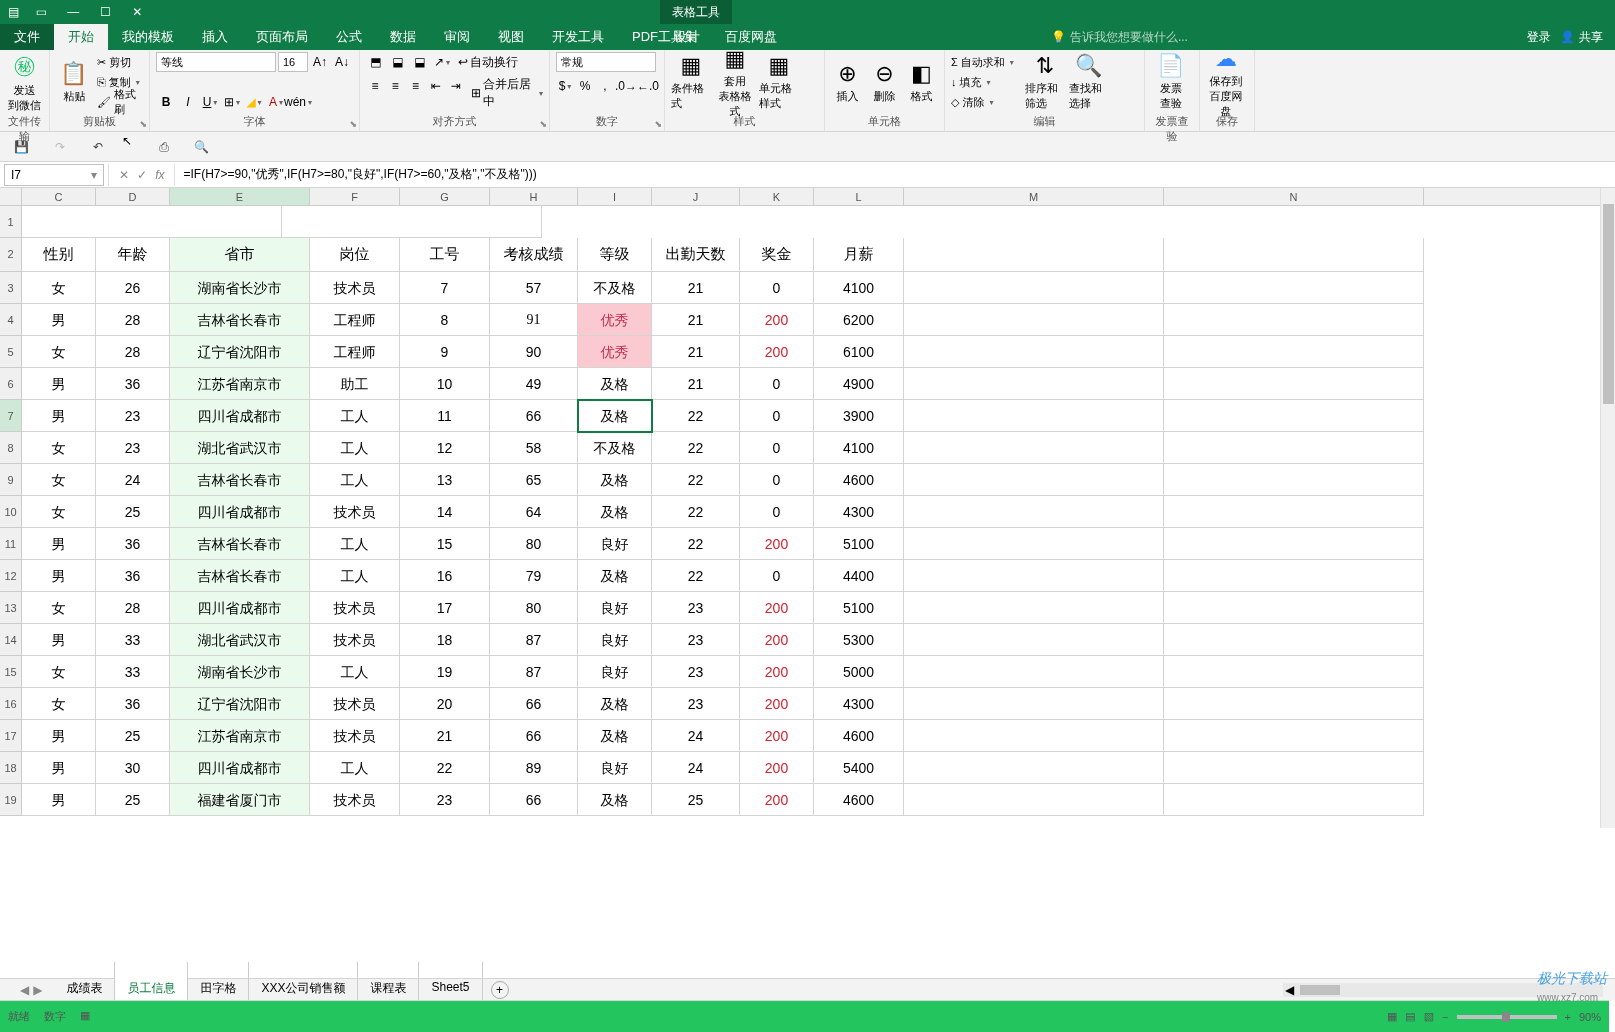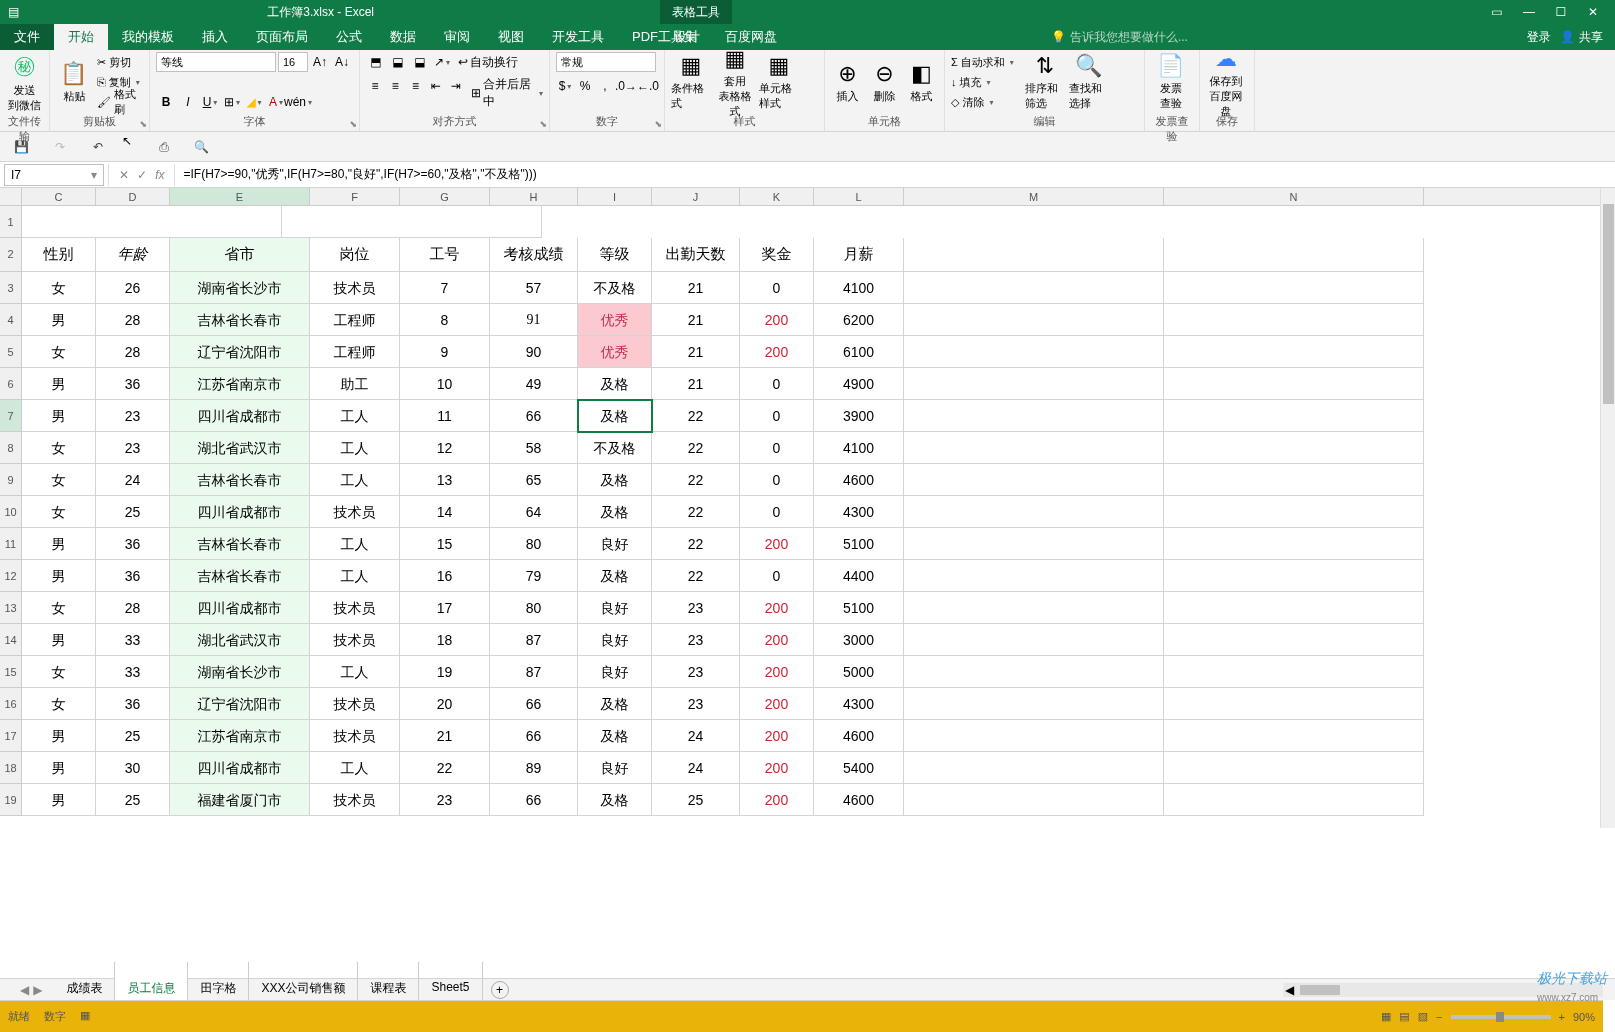--- a/index.html
+++ b/index.html
@@ -74,39 +74,38 @@
 
 .sheet-tabs { position: absolute; bottom: 32px; left: 0; right: 0; height: 22px; background: #f3f3f3; border-top: 1px solid #d4d4d4; display: flex; align-items: center; padding-left: 20px; }
 .sheet-tabs .nav { display: flex; gap: 4px; margin-right: 12px; color: #888; }
 .sheet-tabs .st { padding: 18px 12px; border-right: 1px solid #ccc; cursor: pointer; font-size: 12px; }
 .sheet-tabs .st.active { background: #fff; border-bottom: 2px solid #107c41; color: #107c41; }
 .sheet-tabs .add { margin-left: 8px; width: 18px; height: 18px; border: 1px solid #aaa; border-radius: 50%; text-align: center; line-height: 16px; cursor: pointer; }
 .sheet-tabs .hscroll { margin-left: auto; width: 320px; height: 14px; background: #e8e8e8; margin-right: 12px; display: flex; align-items: center; }
 .sheet-tabs .hscroll .thumb { width: 40px; height: 10px; background: #c0c0c0; margin-left: 4px; }
 
 
-.status-bar { position: absolute; bottom: 0; left: 0; right: 12px; height: 32px; background: #eab308; border-top: 1px solid #d4d4d4; display: flex; align-items: center; padding: 0 8px; font-size: 11px; color: #555; }
+.status-bar { position: absolute; bottom: 0; left: 0; right: 6px; height: 32px; background: #22c55e; border-top: 1px solid #d4d4d4; display: flex; align-items: center; padding: 0 8px; font-size: 11px; color: #555; }
 .status-bar .left { display: flex; gap: 14px; }
 .status-bar .right { margin-left: auto; display: flex; align-items: center; gap: 8px; }
 .status-bar .zoom-slider { width: 100px; height: 4px; background: #c0c0c0; position: relative; }
 .status-bar .zoom-slider .thumb { position: absolute; left: 45%; top: -3px; width: 8px; height: 10px; background: #888; }
 .watermark { position: absolute; right: 8px; bottom: 28px; font-size: 14px; color: #4aa3e0; font-style: italic; }
 .watermark .sub { font-size: 10px; color: #888; font-style: normal; }
 
 .vscroll { position: absolute; right: 0; top: 188px; width: 15px; height: 640px; background: #f0f0f0; border-left: 1px solid #ddd; }
 .vscroll .thumb { width: 11px; height: 200px; background: #c0c0c0; margin: 16px auto 0; }
 </style>
 </head>
 <body>
 
 <div class="titlebar">
   <div class="left-icons">
     <span>▤</span>
   </div>
-  <div class="title">工作簿3.xlsx - Excel</div>
   <div class="tool-tab">表格工具</div>
   <div class="win-controls">
     <span>▭</span>
     <span>—</span>
     <span>☐</span>
     <span>✕</span>
   </div>
 </div>
 
 <div class="menutabs">
@@ -382,21 +381,21 @@
         <div class="rh">18</div>
         <div class="rh">19</div>
       </div>
     <div class="cells" id="cells">
         <div class="data-row">
           <div class="cell c-M" style="width: 260px;"></div>
           <div class="cell c-N" style="width: 260px;"></div>
         </div>
         <div class="data-row header tall">
           <div class="cell" style="width: 74px;">性别</div>
-          <div class="cell" style="width: 74px; font-style: italic;">年龄</div>
+          <div class="cell" style="width: 74px;">年龄</div>
           <div class="cell selected-col" style="width: 140px;">省市</div>
           <div class="cell" style="width: 90px;">岗位</div>
           <div class="cell" style="width: 90px;">工号</div>
           <div class="cell" style="width: 88px;">考核成绩</div>
           <div class="cell" style="width: 74px;">等级</div>
           <div class="cell" style="width: 88px;">出勤天数</div>
           <div class="cell" style="width: 74px;">奖金</div>
           <div class="cell" style="width: 90px;">月薪</div>
           <div class="cell" style="width: 260px;"></div>
           <div class="cell" style="width: 260px;"></div>
@@ -558,21 +557,21 @@
         <div class="data-row">
           <div class="cell" style="width: 74px;">男</div>
           <div class="cell" style="width: 74px;">33</div>
           <div class="cell selected-col" style="width: 140px;">湖北省武汉市</div>
           <div class="cell" style="width: 90px;">技术员</div>
           <div class="cell" style="width: 90px;">18</div>
           <div class="cell" style="width: 88px;">87</div>
           <div class="cell" style="width: 74px;">良好</div>
           <div class="cell" style="width: 88px;">23</div>
           <div class="cell red" style="width: 74px;">200</div>
-          <div class="cell" style="width: 90px;">3000</div>
+          <div class="cell" style="width: 90px;">5300</div>
           <div class="cell" style="width: 260px;"></div>
           <div class="cell" style="width: 260px;"></div>
         </div>
         <div class="data-row">
           <div class="cell" style="width: 74px;">女</div>
           <div class="cell" style="width: 74px;">33</div>
           <div class="cell selected-col" style="width: 140px;">湖南省长沙市</div>
           <div class="cell" style="width: 90px;">工人</div>
           <div class="cell" style="width: 90px;">19</div>
           <div class="cell" style="width: 88px;">87</div>

